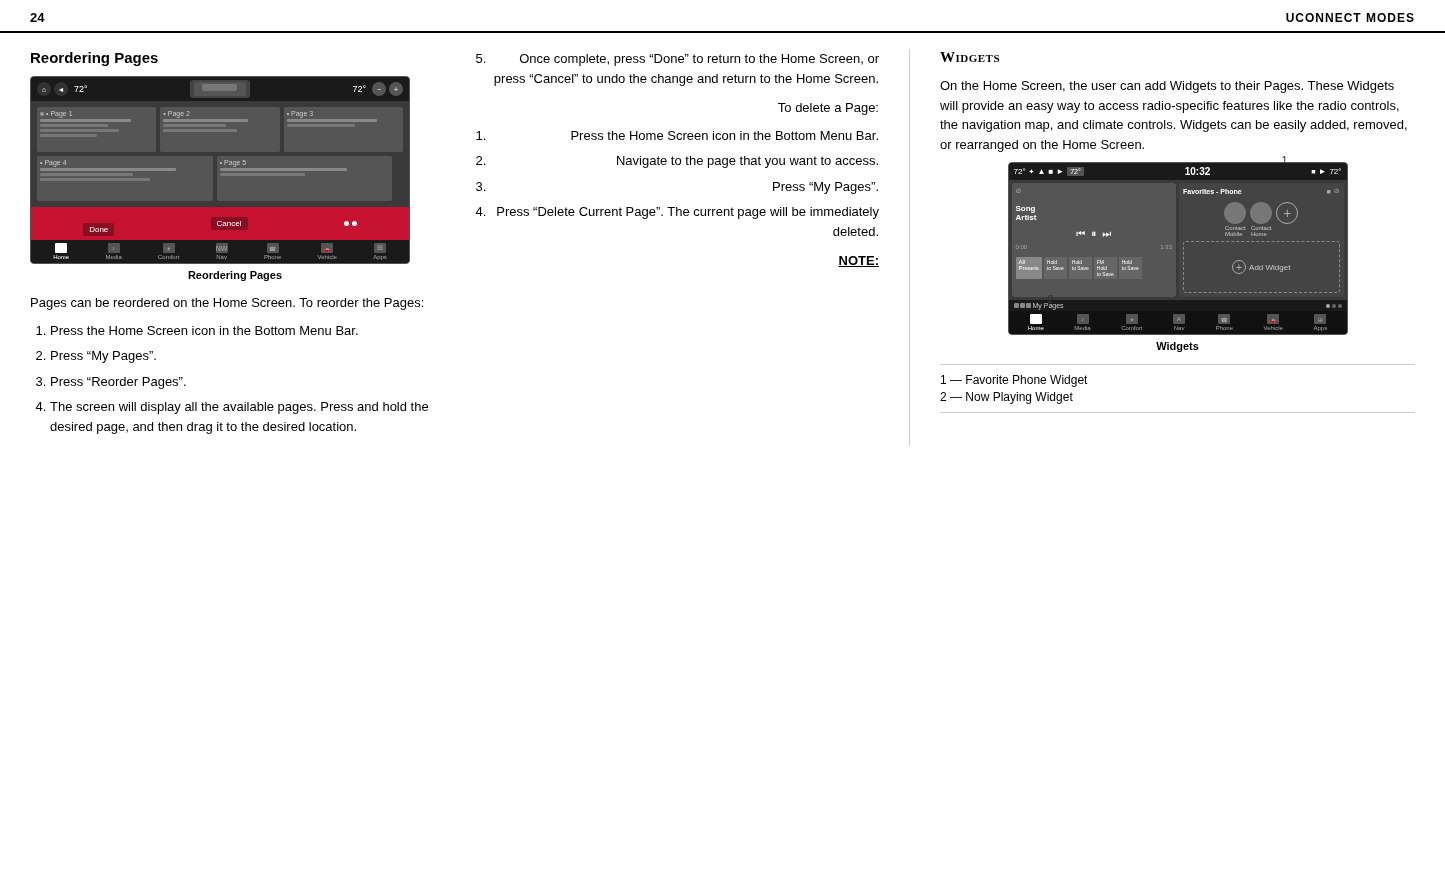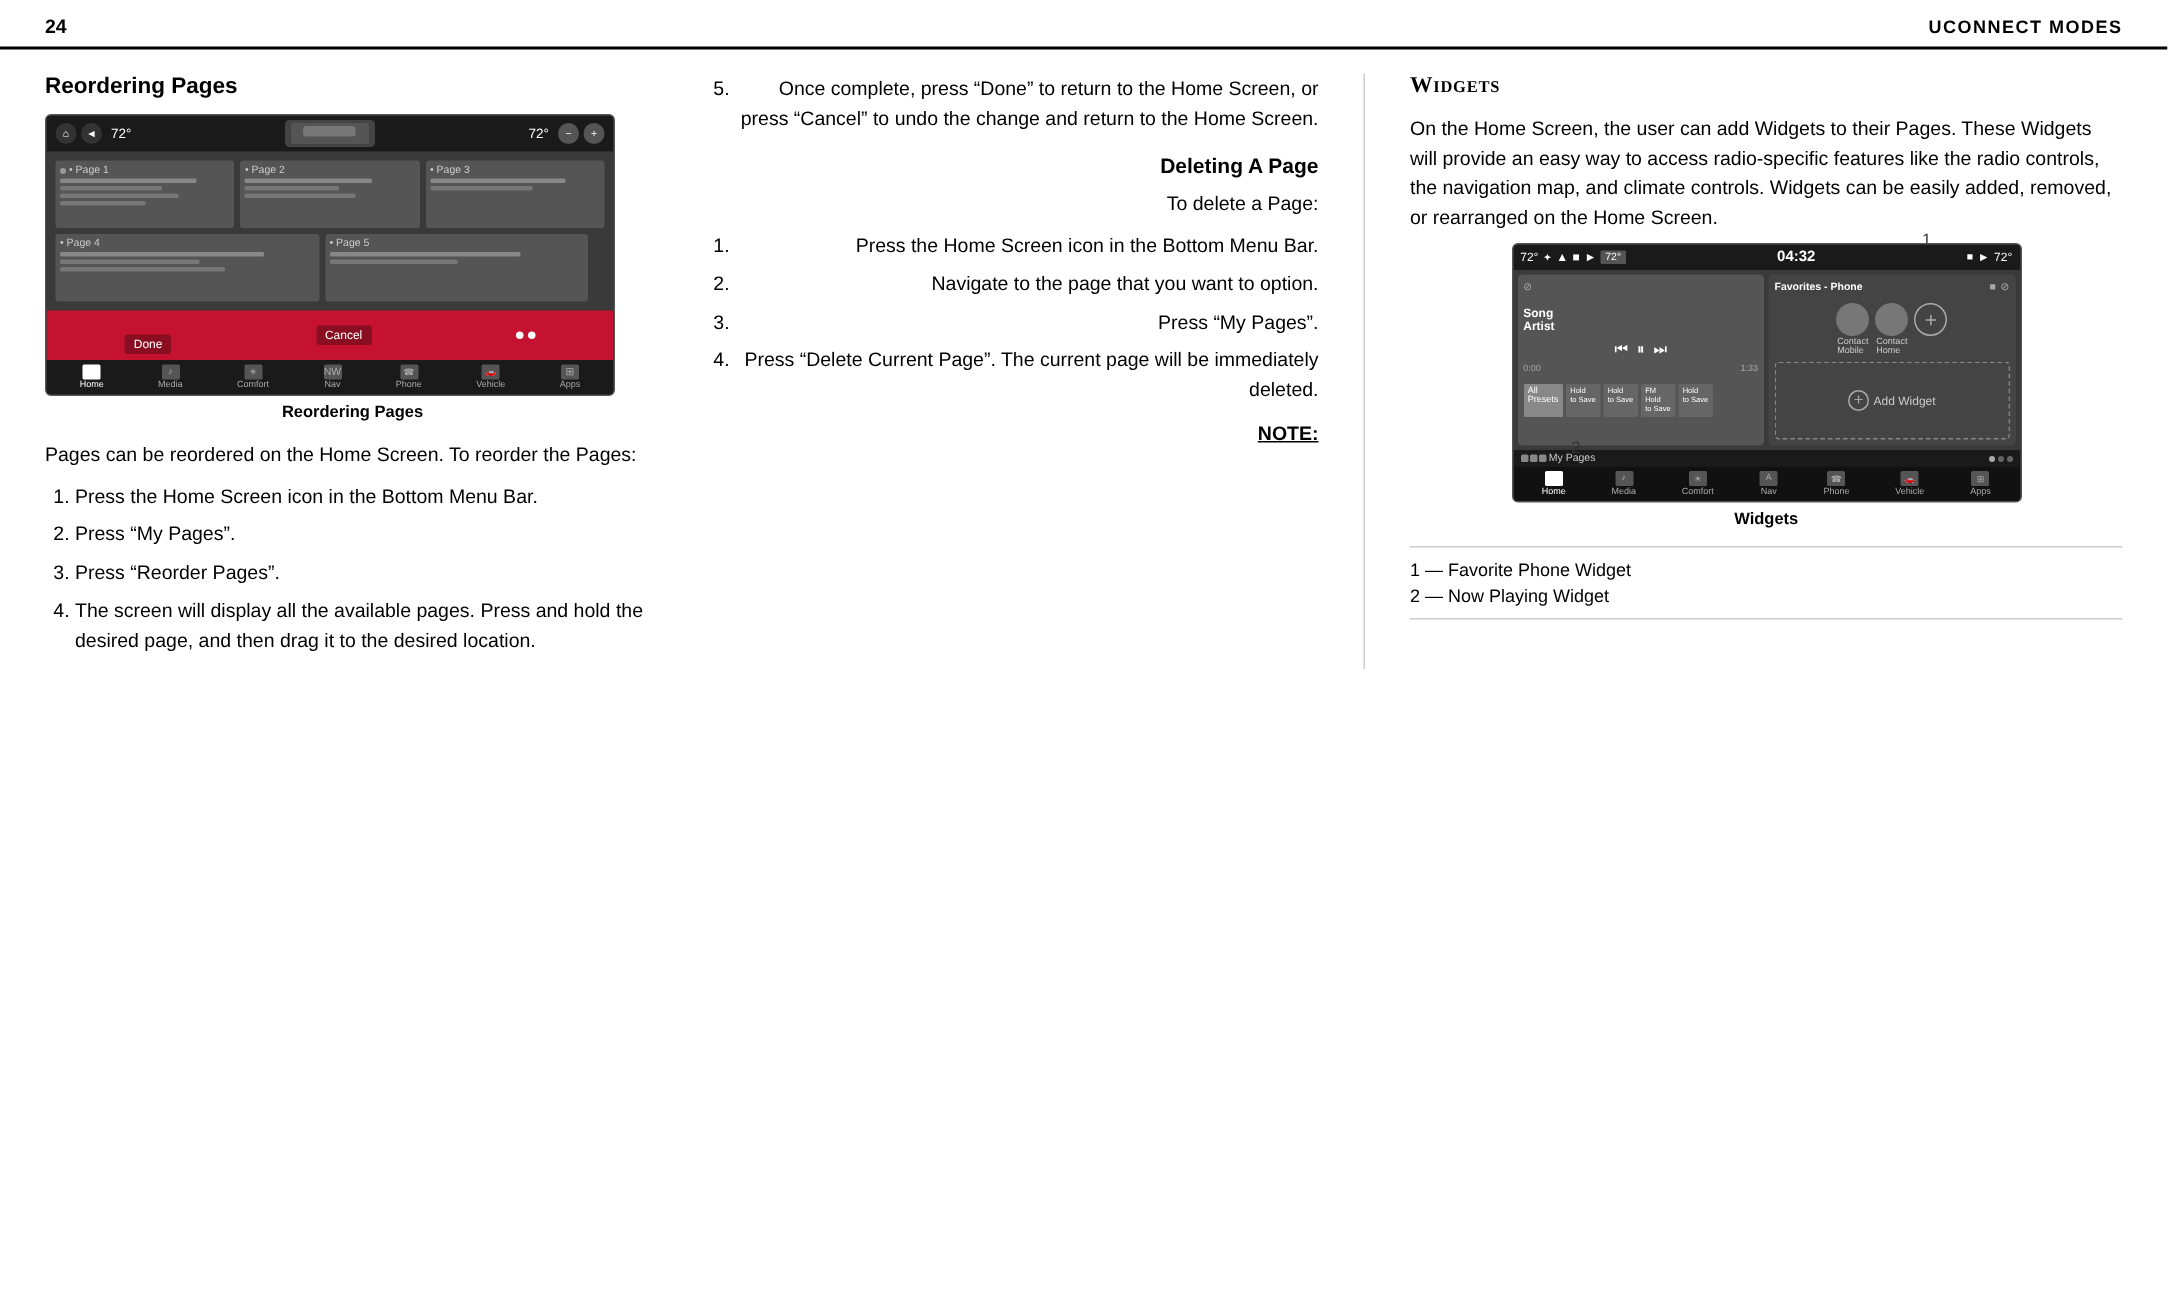--- a/index.html
+++ b/index.html
@@ -698,26 +698,25 @@
       <li>The screen will display all the available pages. Press and hold the desired page, and then drag it to the desired location.</li>
     </ol>
   </div>
 
   <div class="mid-col">
 
     <ol class="instruction-list" start="5">
       <li>Once complete, press “Done” to return to the Home Screen, or press “Cancel” to undo the change and return to the Home Screen.</li>
     </ol>
 
-    <h3 class="sub-heading">Deleting A Page</h3>
     <p class="body-text">To delete a Page:</p>
 
     <ol class="instruction-list">
       <li>Press the Home Screen icon in the Bottom Menu Bar.</li>
-      <li>Navigate to the page that you want to option.</li>
+      <li>Navigate to the page that you want to access.</li>
       <li>Press “My Pages”.</li>
       <li>Press “Delete Current Page”. The current page will be immediately deleted.</li>
     </ol>
 
     <div class="note-label">NOTE:</div>
   </div>
 
   <div class="right-col">
     <h2 class="section-heading-caps">Widgets</h2>
     <p class="body-text">On the Home Screen, the user can add Widgets to their Pages. These Widgets will provide an easy way to access radio-specific features like the radio controls, the navigation map, and climate controls. Widgets can be easily added, removed, or rearranged on the Home Screen.</p>
@@ -728,21 +727,21 @@
 
         <div class="widgets-topbar">
           <div style="display:flex;align-items:center;gap:3px;">
             <span>72°</span>
             <span style="font-size:7px;">✦</span>
             <span style="font-size:8px;">▲</span>
             <span style="font-size:8px;">■</span>
             <span style="font-size:8px;">►</span>
             <span style="font-size:7px;background:#555;padding:1px 3px;border-radius:1px;">72°</span>
           </div>
-          <div style="font-size:10px;font-weight:bold;">04:32</div>
+          <div style="font-size:10px;font-weight:bold;">10:32</div>
           <div style="display:flex;align-items:center;gap:3px;">
             <span style="font-size:7px;">■</span>
             <span style="font-size:8px;">►</span>
             <span>72°</span>
           </div>
         </div>
 
         <div class="widgets-main-area">
 
           <div class="widget-left">

